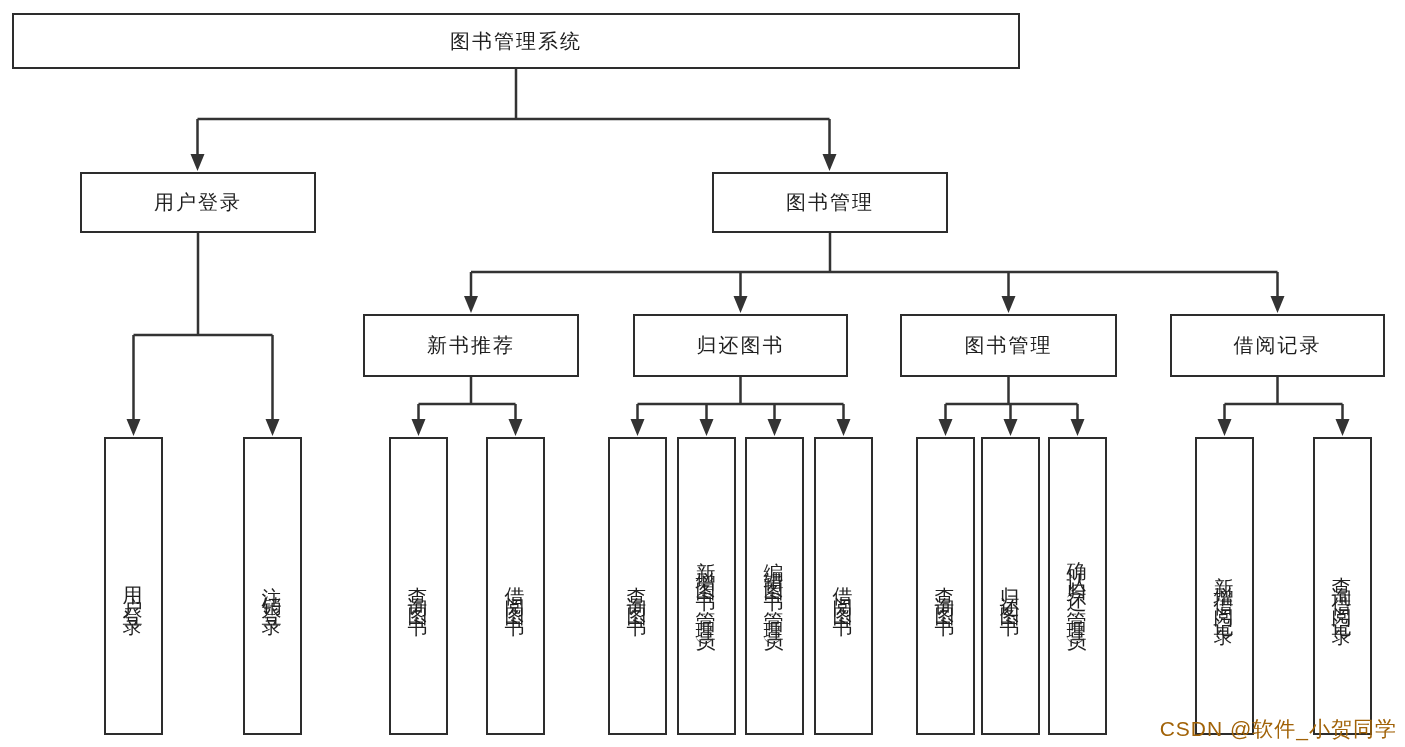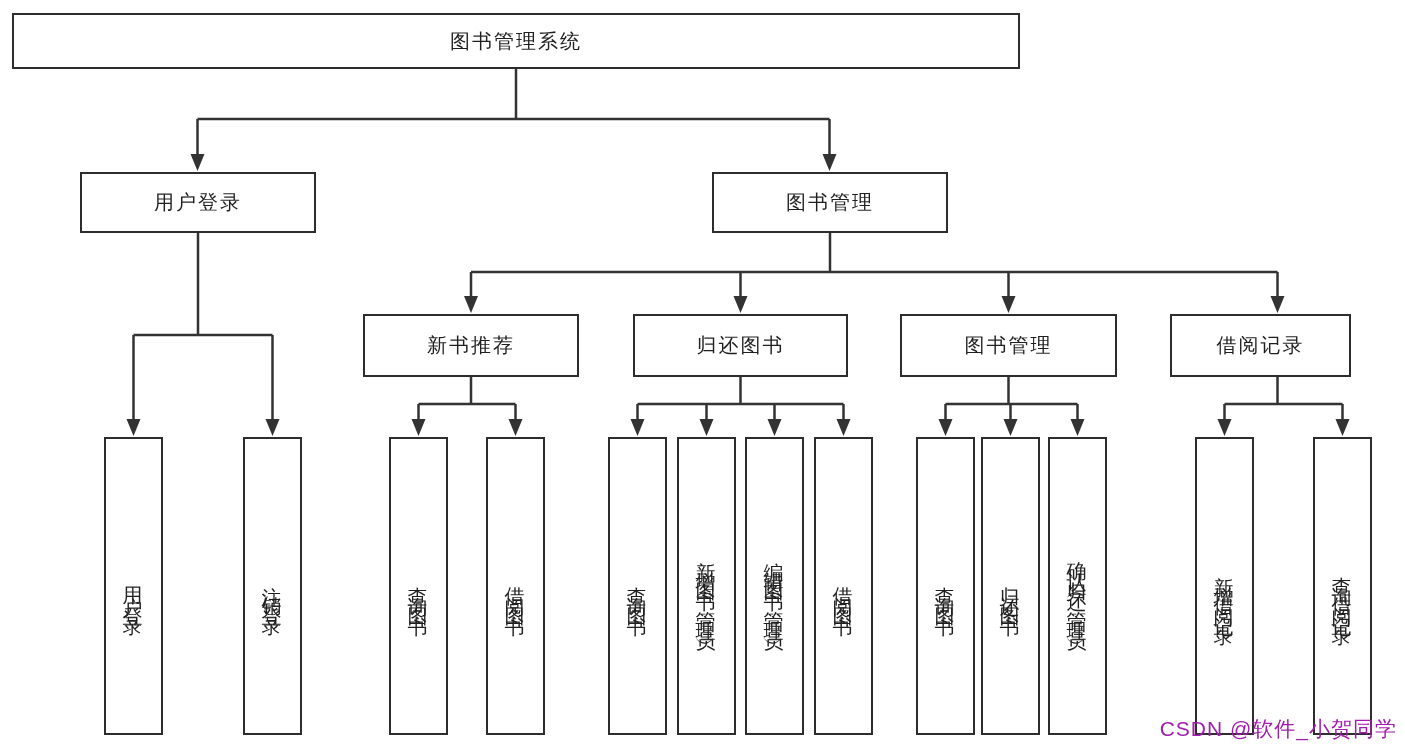--- a/index.html
+++ b/index.html
@@ -42,21 +42,21 @@
     font-size: 20px;
     white-space: normal;
   }
   
   .root-box       { left: 12px;   top: 13px;  width: 1008px; height: 56px; }
   .n-user-login   { left: 80px;   top: 172px; width: 236px;  height: 61px; }
   .n-book-mgmt    { left: 712px;  top: 172px; width: 236px;  height: 61px; }
   .n-nbr          { left: 363px;  top: 314px; width: 216px;  height: 63px; }
   .n-bb           { left: 633px;  top: 314px; width: 215px;  height: 63px; }
   .n-cb           { left: 900px;  top: 314px; width: 217px;  height: 63px; }
-  .n-br           { left: 1170px; top: 314px; width: 181px;  height: 63px; }
+  .n-br           { left: 1170px; top: 314px; width: 215px;  height: 63px; }
   
   .leaf           { top: 437px; width: 59px; height: 298px; }
   .l-login        { left: 104px; }
   .l-logout       { left: 243px; }
   .l-nbr-query    { left: 389px; }
   .l-nbr-borrow   { left: 486px; }
   .l-bb-query     { left: 608px; }
   .l-bb-add       { left: 677px; }
   .l-bb-edit      { left: 745px; }
   .l-bb-borrow    { left: 814px; }
@@ -64,21 +64,21 @@
   .l-cb-return    { left: 981px; }
   .l-cb-confirm   { left: 1048px; }
   .l-br-add       { left: 1195px; }
   .l-br-query     { left: 1313px; }
   .watermark {
     position: absolute;
     right: 8px;
     bottom: 4px;
     font-size: 21px;
     letter-spacing: 1px;
-    color: #a21caf;
+    color: #a16207;
     z-index: 5;
     white-space: nowrap;
   }
 </style>
 </head>
 <body>
 
 <div class="canvas">
 
   <svg class="wires" width="1405" height="747" viewBox="0 0 1405 747" aria-hidden="true">

